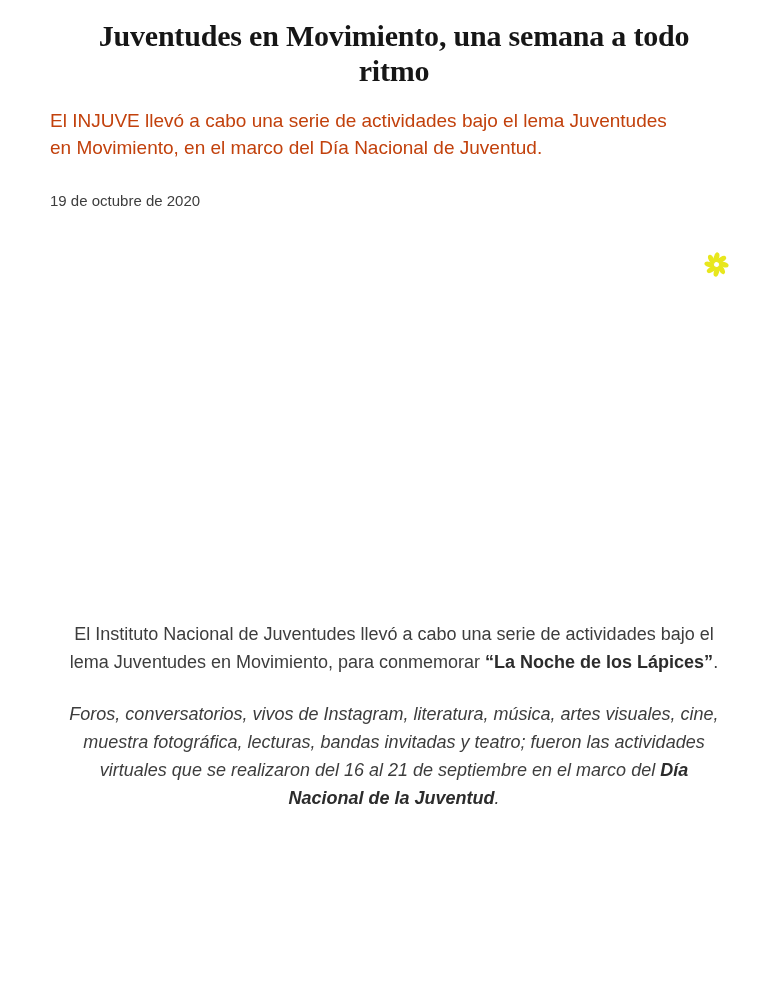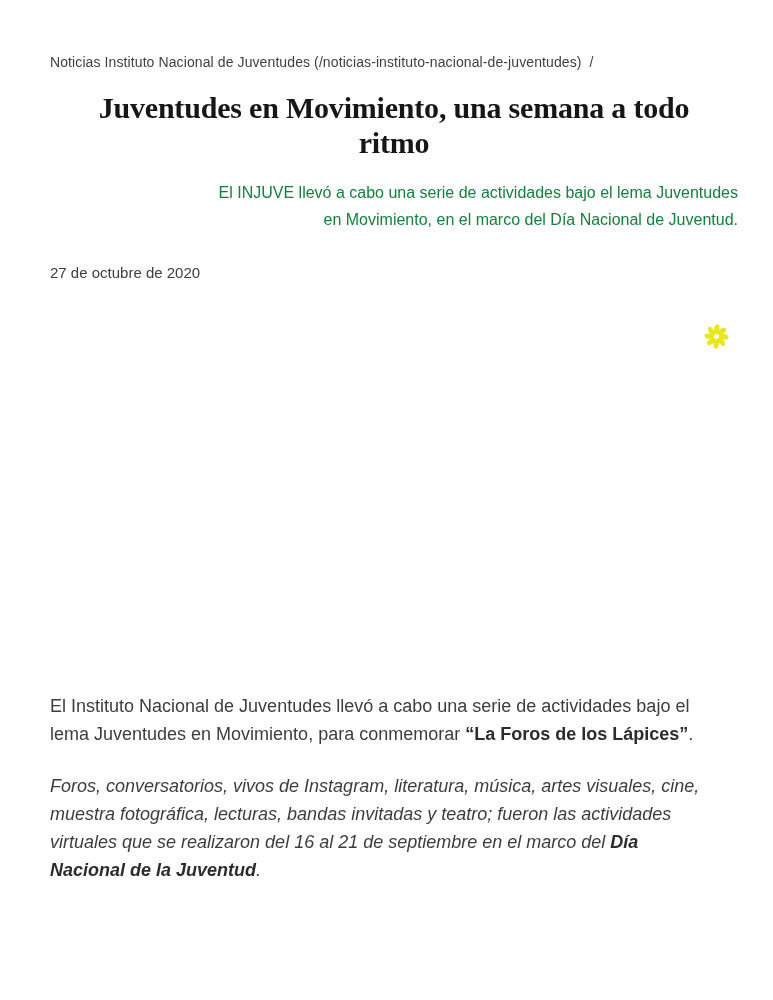--- a/index.html
+++ b/index.html
@@ -35,25 +35,24 @@
     font-weight: 700;
     font-size: 30px;
     line-height: 35px;
     color: #161616;
     letter-spacing: -0.2px;
     white-space: pre-line;
     text-align: center;
   }
   .lede {
     margin: 19px 0 0 0;
-    font-size: 16px;
+    font-size: 19px;
     line-height: 27px;
-    color: #15803d;
+    color: #c2410c;
     white-space: pre-line;
-    text-align: right;
   }
   .date {
     margin: 29px 0 0 0;
     font-size: 15px;
     line-height: 21px;
     color: #3d3d3d;
   }
   .image-area {
     margin-top: 17px;
     height: 392px;
@@ -68,67 +67,64 @@
     height: 27px;
     display: inline-block;
   }
   .spinner svg { display: block; }
   .body-p {
     margin: 0;
     font-size: 18px;
     line-height: 28px;
     color: #3d3d3d;
     white-space: pre-line;
+    text-align: center;
   }
   .body-p + .body-p {
     margin-top: 24px;
     font-style: italic;
   }
   .body-p .b {
     font-weight: 700;
     color: #2c2c2c;
   }
 </style>
 </head>
 <body>
 
 <div class="page">
 
-  <nav class="breadcrumb">
-    <a href="#">Noticias Instituto Nacional de Juventudes (/noticias-instituto-nacional-de-juventudes)</a>
-    <span class="sep">/</span>
-  </nav>
 
   <h1 class="title">Juventudes en Movimiento, una semana a todo
 ritmo</h1>
 
   <p class="lede">El INJUVE llevó a cabo una serie de actividades bajo el lema Juventudes
 en Movimiento, en el marco del Día Nacional de Juventud.</p>
 
-  <div class="date">27 de octubre de 2020</div>
+  <div class="date">19 de octubre de 2020</div>
 
   <div class="image-area">
     <span class="spinner">
       <svg viewBox="-16 -16 32 32" width="27" height="27" aria-hidden="true">
         <g fill="#e8e71d">
           <ellipse transform="rotate(0)   translate(0,-8.5) rotate(16)" rx="3.1" ry="6"></ellipse>
           <ellipse transform="rotate(45)  translate(0,-8.5) rotate(16)" rx="3.1" ry="6"></ellipse>
           <ellipse transform="rotate(90)  translate(0,-8.5) rotate(16)" rx="3.1" ry="6"></ellipse>
           <ellipse transform="rotate(135) translate(0,-8.5) rotate(16)" rx="3.1" ry="6"></ellipse>
           <ellipse transform="rotate(180) translate(0,-8.5) rotate(16)" rx="3.1" ry="6"></ellipse>
           <ellipse transform="rotate(225) translate(0,-8.5) rotate(16)" rx="3.1" ry="6"></ellipse>
           <ellipse transform="rotate(270) translate(0,-8.5) rotate(16)" rx="3.1" ry="6"></ellipse>
           <ellipse transform="rotate(315) translate(0,-8.5) rotate(16)" rx="3.1" ry="6"></ellipse>
         </g>
       </svg>
     </span>
   </div>
 
   <div class="article-body">
       <p class="body-p"><span>El Instituto Nacional de Juventudes llevó a cabo una serie de actividades bajo el
-lema Juventudes en Movimiento, para conmemorar </span><span class="b">“La Foros de los Lápices”</span><span>.</span></p>
+lema Juventudes en Movimiento, para conmemorar </span><span class="b">“La Noche de los Lápices”</span><span>.</span></p>
       <p class="body-p"><span>Foros, conversatorios, vivos de Instagram, literatura, música, artes visuales, cine,
 muestra fotográfica, lecturas, bandas invitadas y teatro; fueron las actividades
 virtuales que se realizaron del 16 al 21 de septiembre en el marco del </span><span class="b">Día
 Nacional de la Juventud</span><span>.</span></p>
     </div>
 
 </div>
 
 </body></html>

